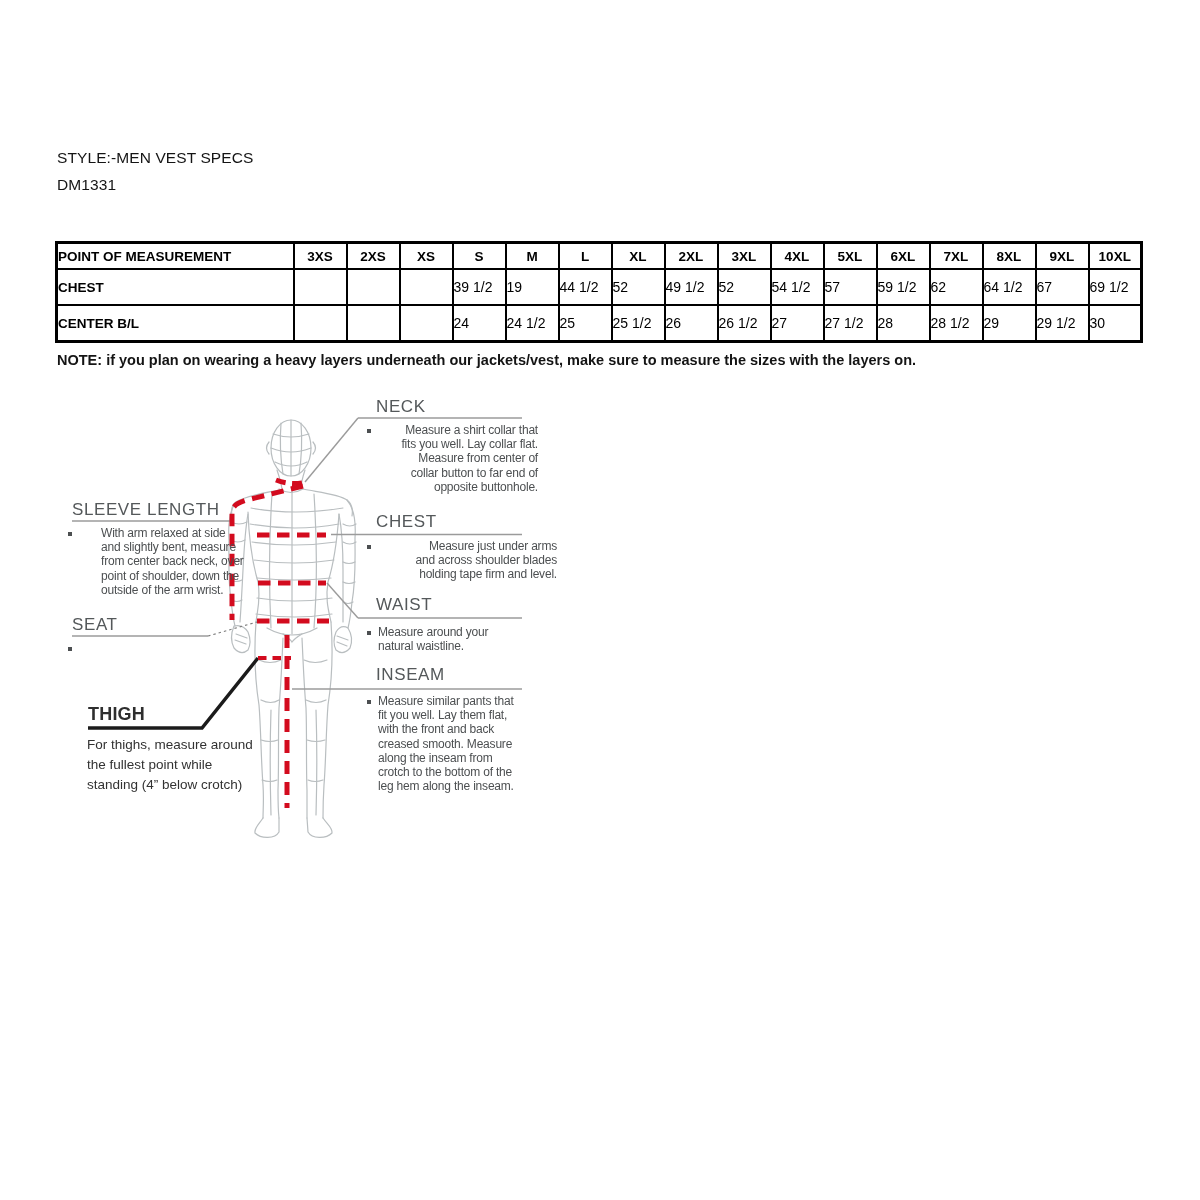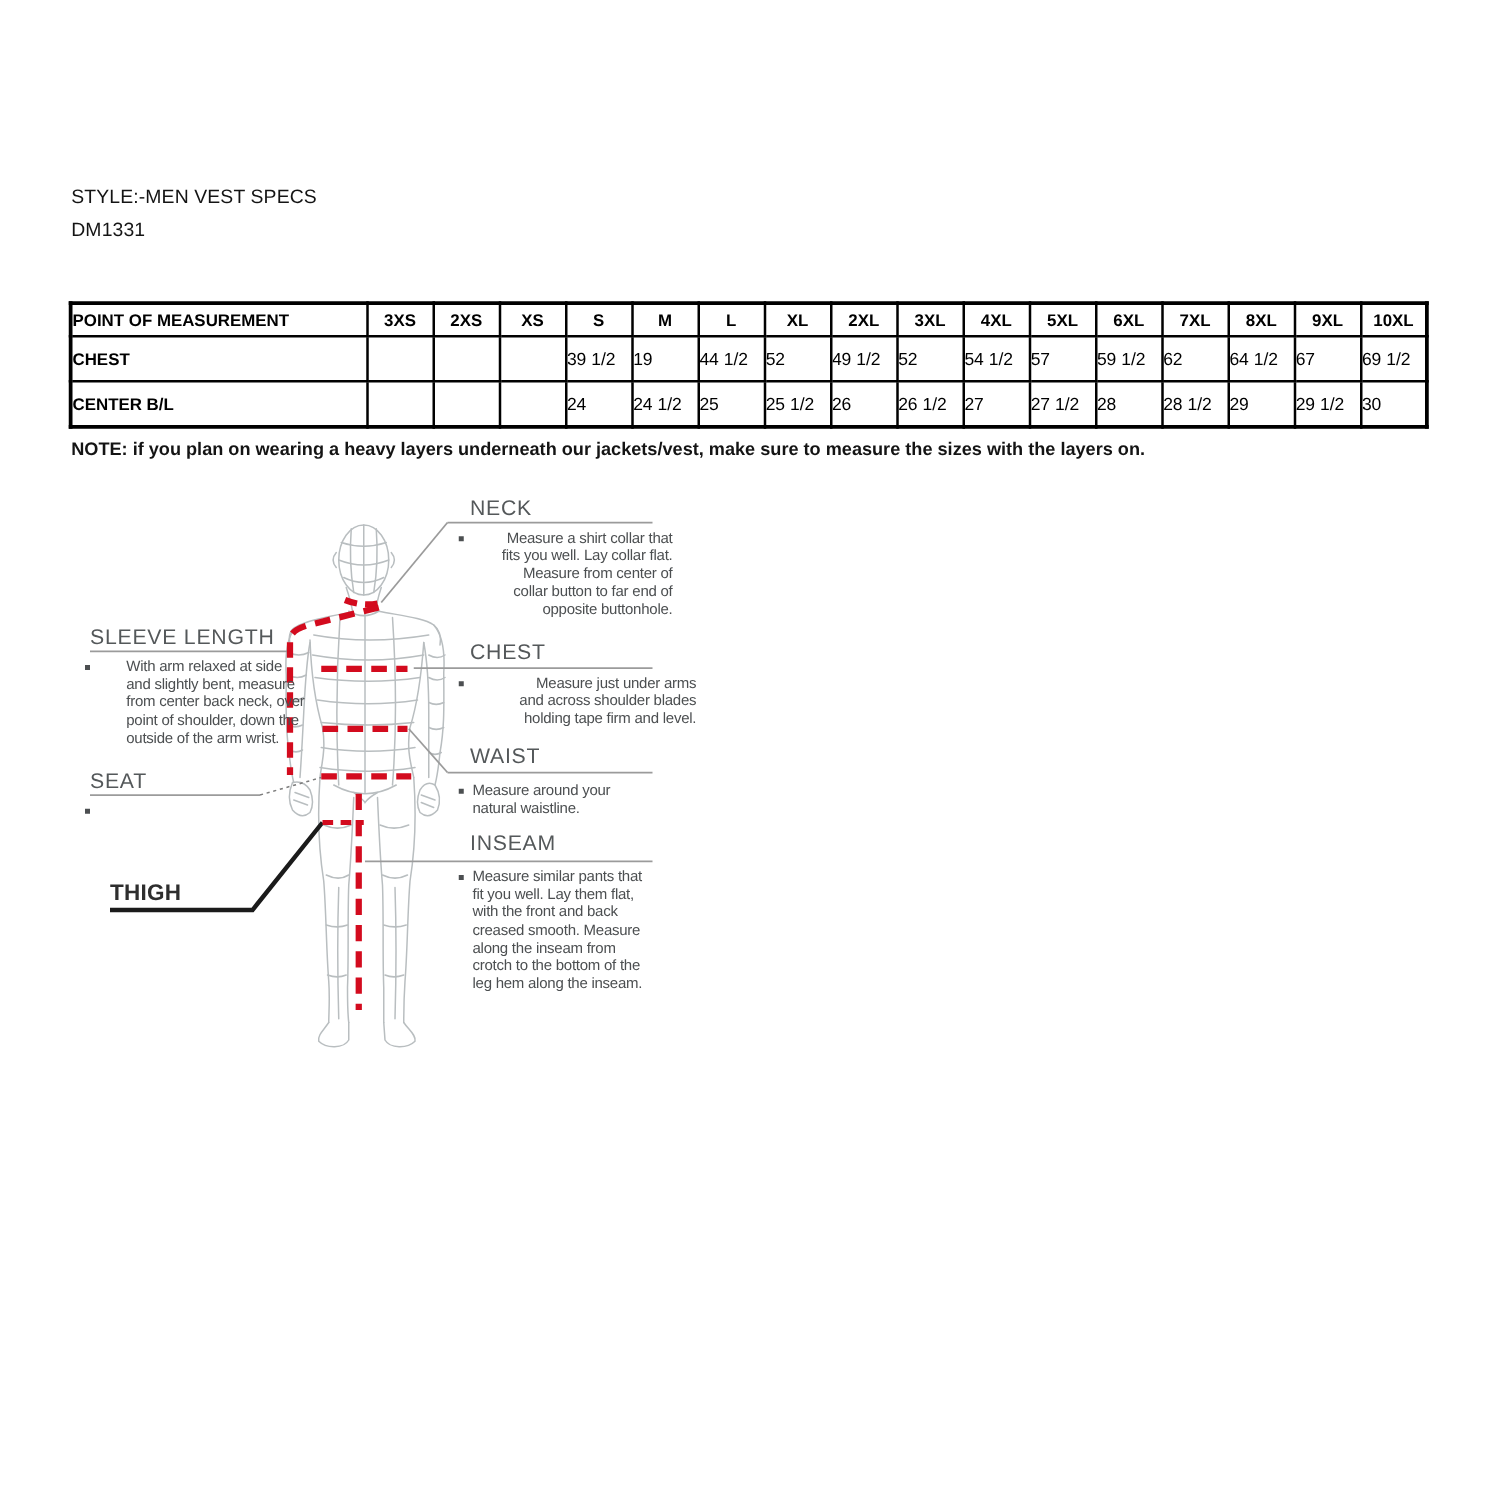--- a/index.html
+++ b/index.html
@@ -259,13 +259,16 @@
   <div class="sec-desc" style="left:26px;top:136px;width:175px;margin-left:20px;">With arm relaxed at side
 and slightly bent, measure
 from center back neck, over
 point of shoulder, down the
 outside of the arm wrist.</div>
 
   <div class="sec-label" style="left:17px;top:225px;">SEAT</div>
   <span class="bullet" style="left:13px;top:257px;"></span>
 
   <div class="sec-label thigh-label" style="left:33px;top:314px;">THIGH</div>
+  <div class="sec-desc thigh-desc" style="left:32px;top:345px;width:210px;">For thighs, measure around
+the fullest point while
+standing (4” below crotch)</div>
 </div>
 
 </body></html>

